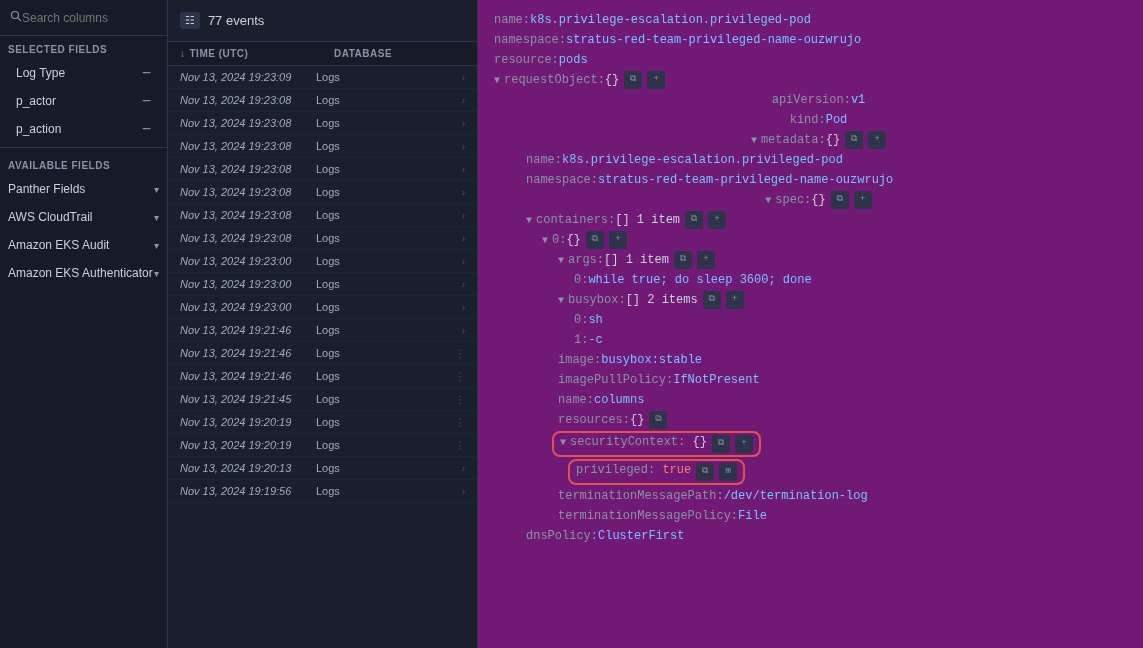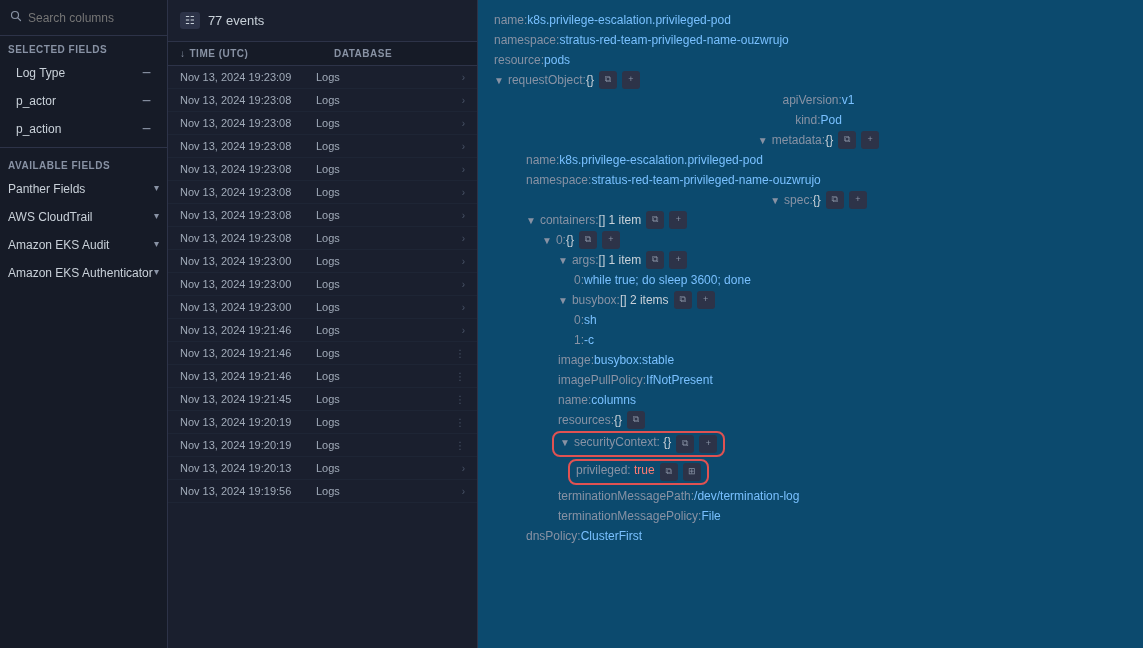--- a/index.html
+++ b/index.html
@@ -20,21 +20,21 @@
       border-right: 1px solid #2d3348;
       display: flex;
       flex-direction: column;
       flex-shrink: 0;
       overflow-y: auto;
     }
 
     .search-box {
       display: flex;
       align-items: center;
-      gap: 6px;
+      gap: 0;
       padding: 10px 10px;
       border-bottom: 1px solid #2d3348;
     }
 
     .search-box input {
       background: transparent;
       border: none;
       color: #8892a4;
       font-size: 12px;
       outline: none;
@@ -76,21 +76,21 @@
     .available-section-label {
       font-size: 10px;
       font-weight: 600;
       color: #8892a4;
       padding: 8px 8px 4px;
       letter-spacing: 0.5px;
     }
 
     .field-group {
       display: flex;
-      align-items: flex-start;
+      align-items: center;
       justify-content: space-between;
       padding: 7px 8px;
       cursor: pointer;
       color: #c9d1d9;
       font-size: 12px;
     }
 
     .chevron {
       font-size: 10px;
       color: #8892a4;
@@ -161,41 +161,42 @@
       padding: 5px 12px;
       border-bottom: 1px solid #1e2535;
       cursor: pointer;
     }
 
     .cell-time {
       width: 136px;
       font-size: 11px;
       color: #a0aab8;
       white-space: nowrap;
+      font-style: italic;
     }
 
     .cell-db {
       flex: 1;
       font-size: 11px;
       color: #a0aab8;
     }
 
     .cell-icon {
       color: #4a5568;
       font-size: 10px;
       margin-left: 4px;
     }
 
     
     .right-panel {
       flex: 1;
-      background: #0c4a6e;
+      background: #701a75;
       overflow-y: auto;
       padding: 10px 16px;
-      font-family: Liberation Sans, sans-serif;
+      font-family: Liberation Mono, monospace;
       font-size: 12px;
     }
 
     .json-line {
       display: flex;
       align-items: center;
       padding: 1px 0;
       line-height: 1.5;
     }
 

